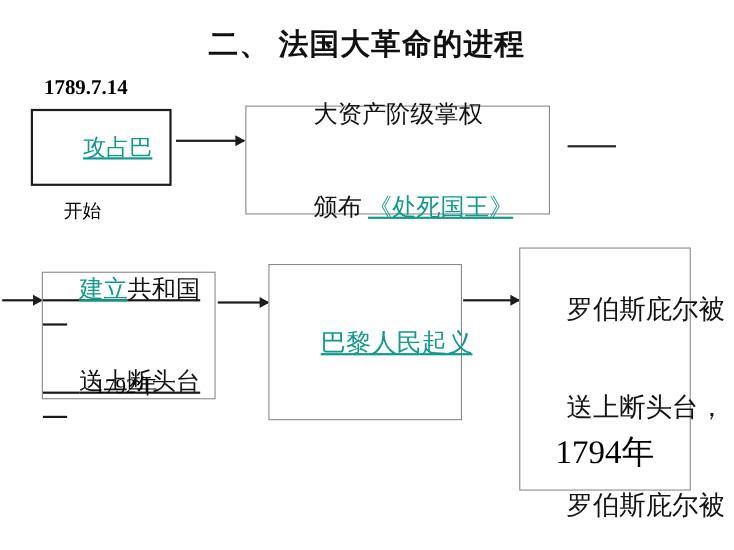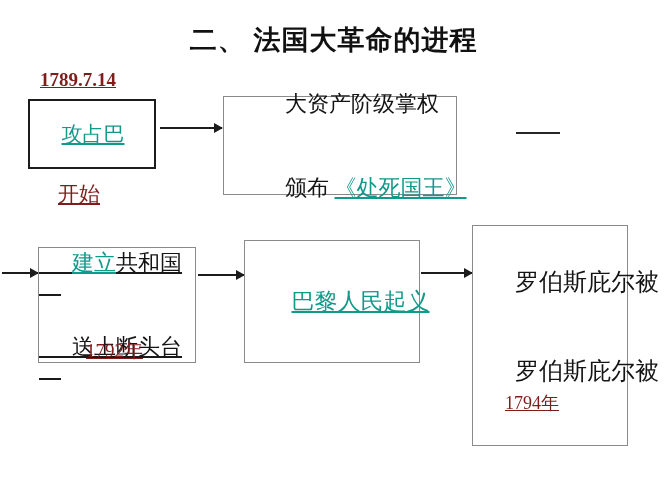--- a/index.html
+++ b/index.html
@@ -54,46 +54,47 @@
   .teal {
     color: #11998a;
     text-decoration: underline;
     text-underline-offset: 2px;
   }
   .blackt { color: #141414; }
 
   
   #box-storming {
     left: 28px; top: 99px; width: 128px; height: 70px;
+    padding-left: 14px;
   }
   #box-storming .line {
     font-size: 21px;
     margin: 3px 0;
   }
 
   #box-bourgeois {
-    left: 223px; top: 96px; width: 234px; height: 99px;
+    left: 223px; top: 96px; width: 277px; height: 99px;
     padding-left: 28px;
   }
   #box-bourgeois .line {
     font-size: 22px;
     margin: 9px 0;
   }
 
   #box-republic {
     left: 38px; top: 247px; width: 158px; height: 116px;
     text-decoration: underline;
   }
   #box-republic .line {
     font-size: 22px;
     margin: 9px 0;
   }
 
   #box-paris {
-    left: 244px; top: 240px; width: 176px; height: 123px;
+    left: 244px; top: 240px; width: 176px; height: 142px;
     padding-left: 12px;
   }
   #box-paris .line {
     font-size: 23px;
     margin: 6px 0;
   }
 
   #box-robespierre {
     left: 472px; top: 225px; width: 156px; height: 221px;
     padding-left: 6px;
@@ -103,40 +104,39 @@
   #box-robespierre .line {
     font-size: 24px;
     margin: 2px 0;
     line-height: 1.18;
   }
 
   
   .label {
     position: absolute;
     white-space: pre;
-    color: #7f1d1d;
-    text-decoration: underline;
+    color: #000000;
   }
   #label-date-1789 {
     left: 40px; top: 69px;
     font-size: 19px;
     font-weight: bold;
   }
   #label-start {
     left: 58px; top: 180px;
-    font-size: 21px;
+    font-size: 17px;
   }
   #label-year-1792 {
     left: 66px; top: 338px;
     font-size: 19px;
     margin-left: 20px;
   }
   #label-year-1794 {
     left: 505px; top: 391px;
-    font-size: 18px;
+    font-size: 30px;
   }
 
   
   .arrow {
     position: absolute;
     height: 2px;
     background: #1c1c1c;
   }
   .arrow::after {
     content: "";
@@ -211,20 +211,23 @@
     </div>
   </div>
 
   <div class="arrow" id="arrow-4-5"></div>
 
   <div class="box box-thin" id="box-robespierre">
     <div class="line">
       <span class="blackt">罗伯斯庇尔被</span>
     </div>
     <div class="line">
+      <span class="blackt">送上断头台，</span>
+    </div>
+    <div class="line">
       <span class="blackt">罗伯斯庇尔被</span>
     </div>
 
   </div>
 
   <div class="label" id="label-year-1794">1794年</div>
 
 </div>
 
 </body></html>

